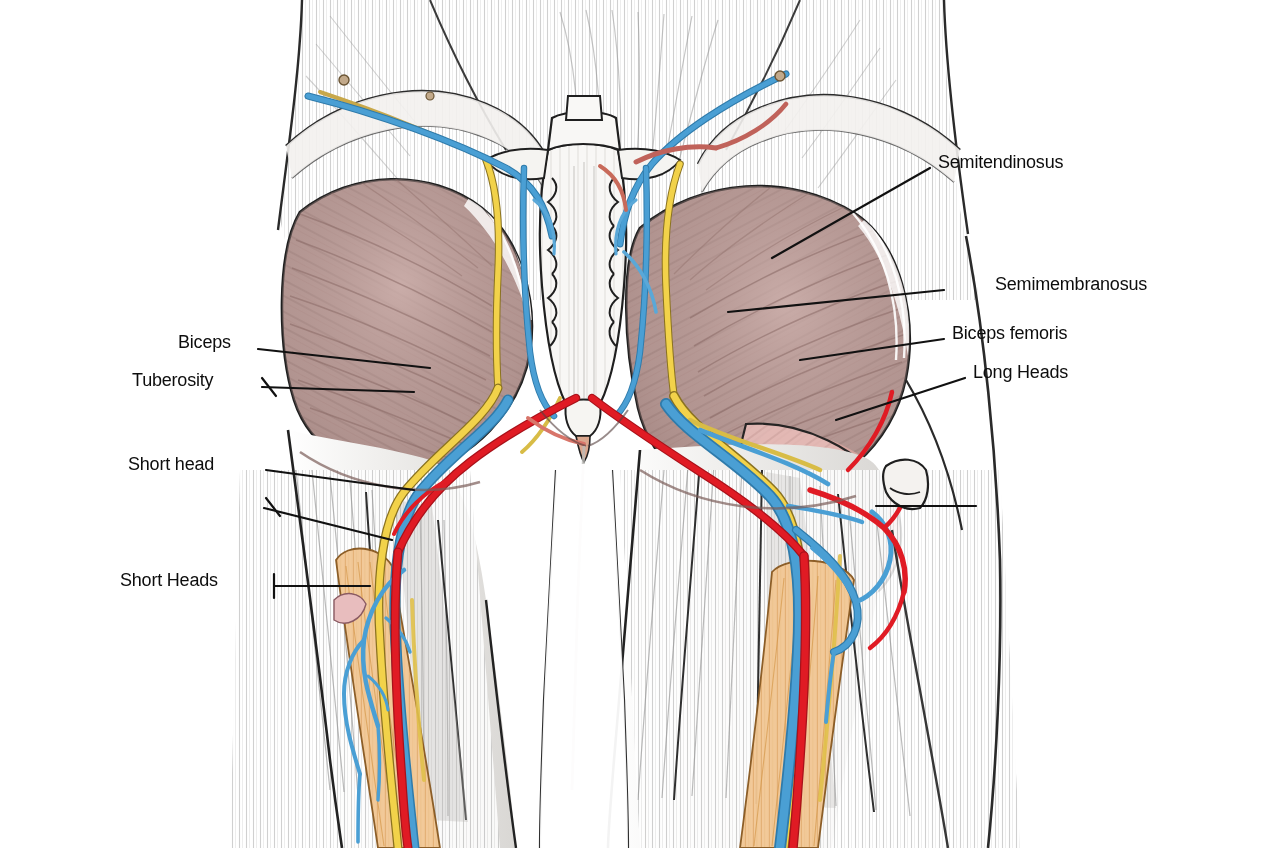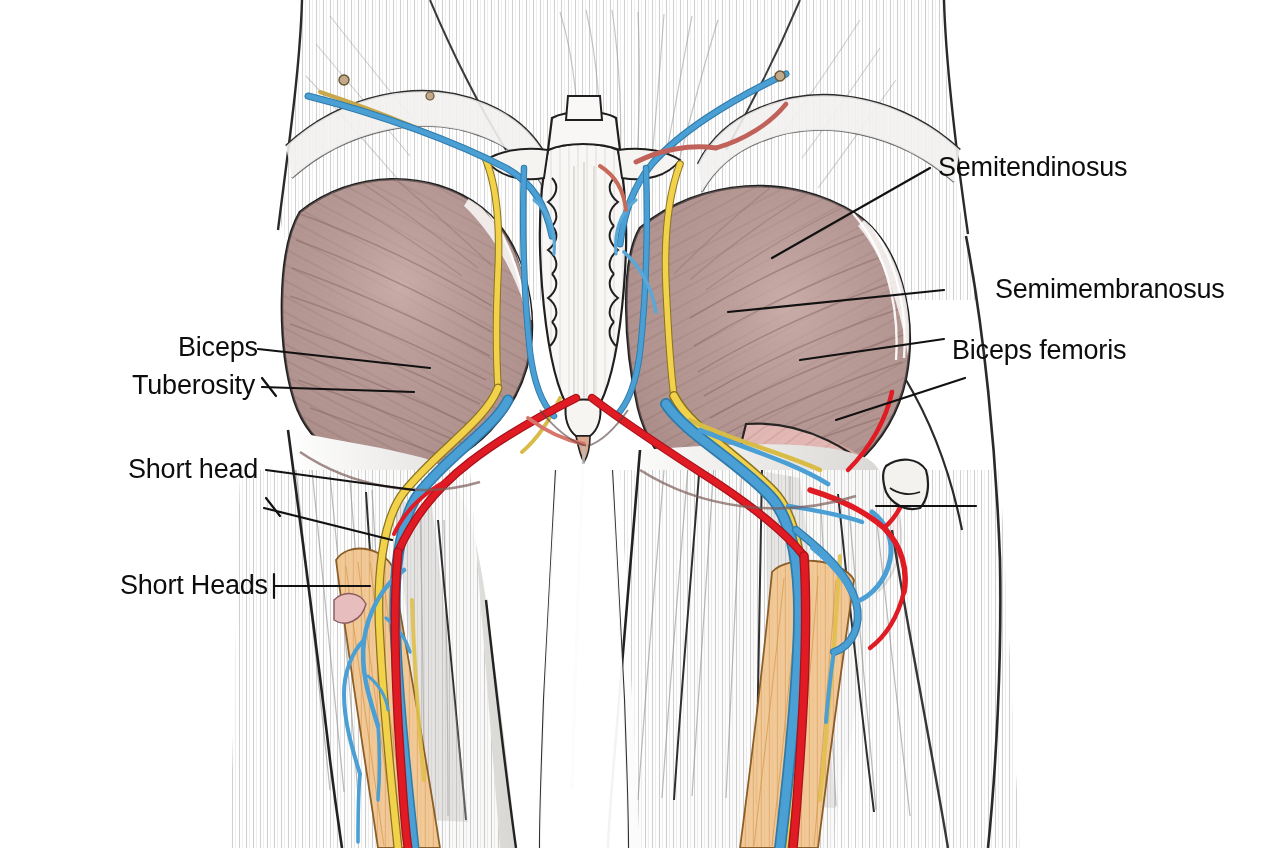--- a/index.html
+++ b/index.html
@@ -21,21 +21,21 @@
   #art {
     position: absolute;
     inset: 0;
     width: 1264px;
     height: 848px;
   }
   .label {
     position: absolute;
     color: #0d0d0d;
     font-family: "Liberation Sans", sans-serif;
-    font-size: 27px;
+    font-size: 18px;
     line-height: 1.14;
     white-space: nowrap;
     letter-spacing: -0.2px;
   }
   .label.right { text-align: left; }
   .label.left  { text-align: right; }
 </style>
 </head>
 <body>
 
@@ -479,20 +479,21 @@
       <line x1="274" y1="586" x2="370" y2="586"></line>
 
       <line x1="262" y1="378" x2="276" y2="396"></line>
       <line x1="266" y1="498" x2="280" y2="516"></line>
       <line x1="274" y1="574" x2="274" y2="598"></line>
     </g>
   </svg>
 
   <div class="label right" style="left:938px; top:152px;">Semitendinosus</div>
   <div class="label right" style="left:952px; top:274px;margin-left:43px;">Semimembranosus</div>
-  <div class="label right" style="left:952px; top:323px;margin-top:12px;">Biceps femoris</div>
+  <div class="label right" style="left:952px; top:323px;">Biceps femoris</div>
+  <div class="label right" style="left:973px; top:362px;">Long Heads</div>
 
   <div class="label left" style="left:178px; top:332px;">Biceps</div>
   <div class="label left" style="left:132px; top:370px;">Tuberosity</div>
   <div class="label left" style="left:128px; top:454px;">Short head</div>
   <div class="label left" style="left:120px; top:570px;">Short Heads</div>
 
 </div>
 
 </body></html>

